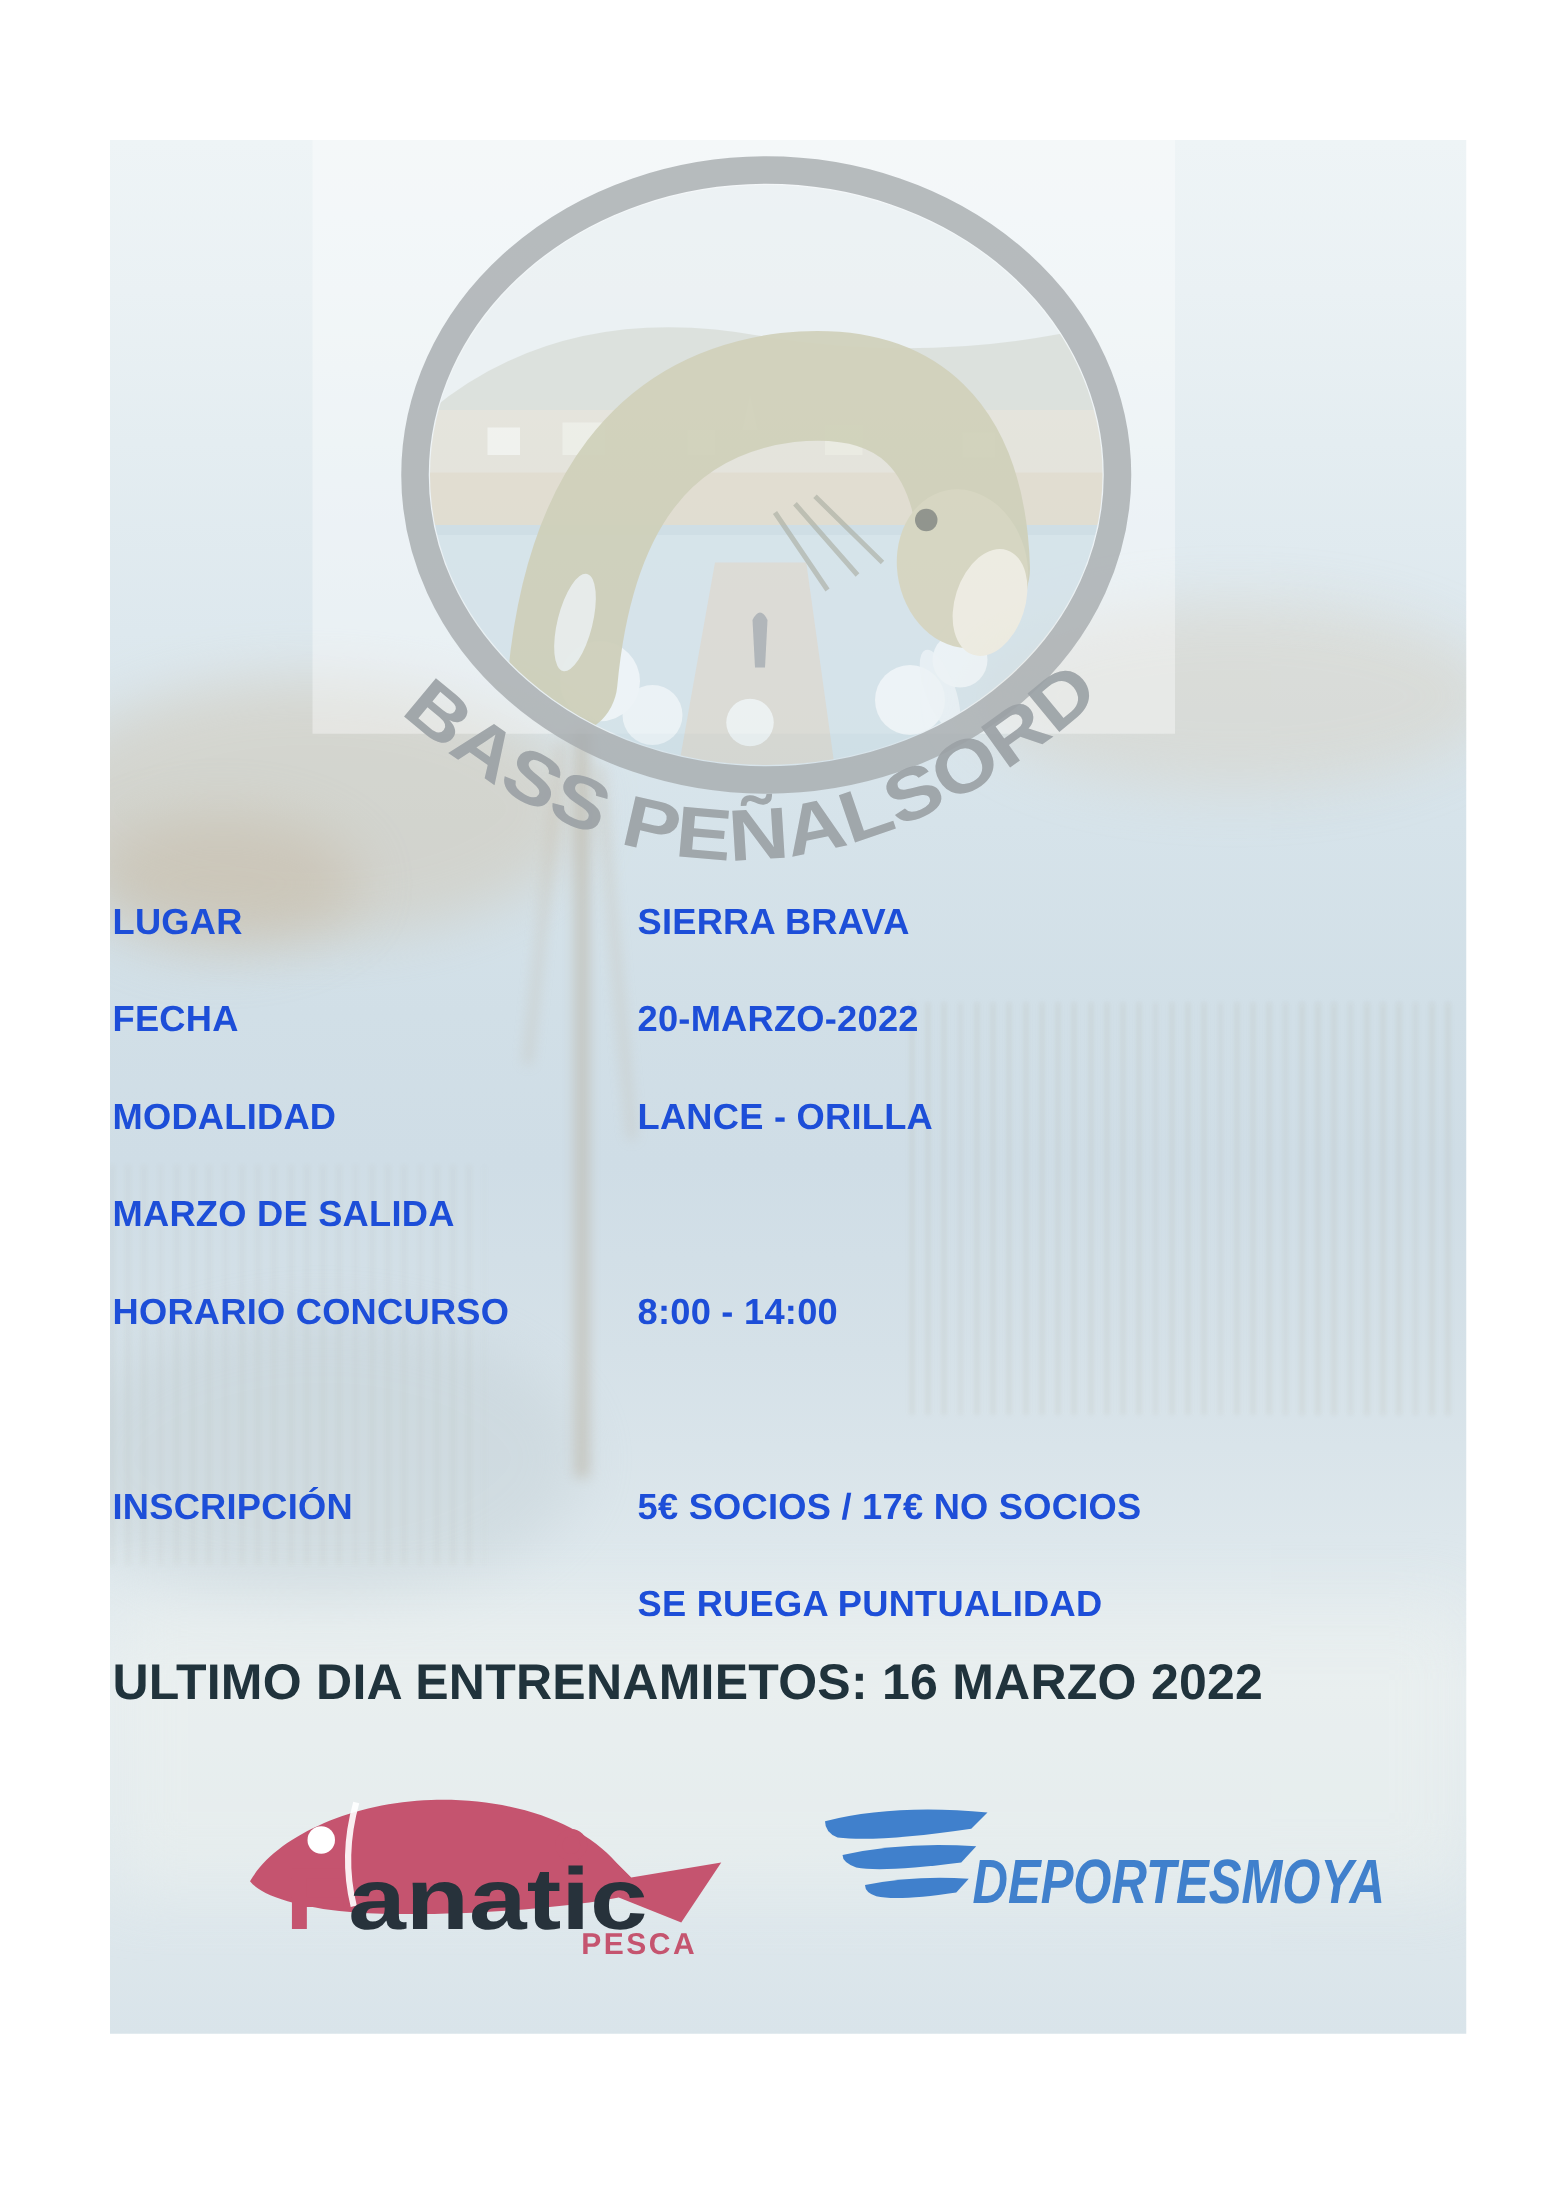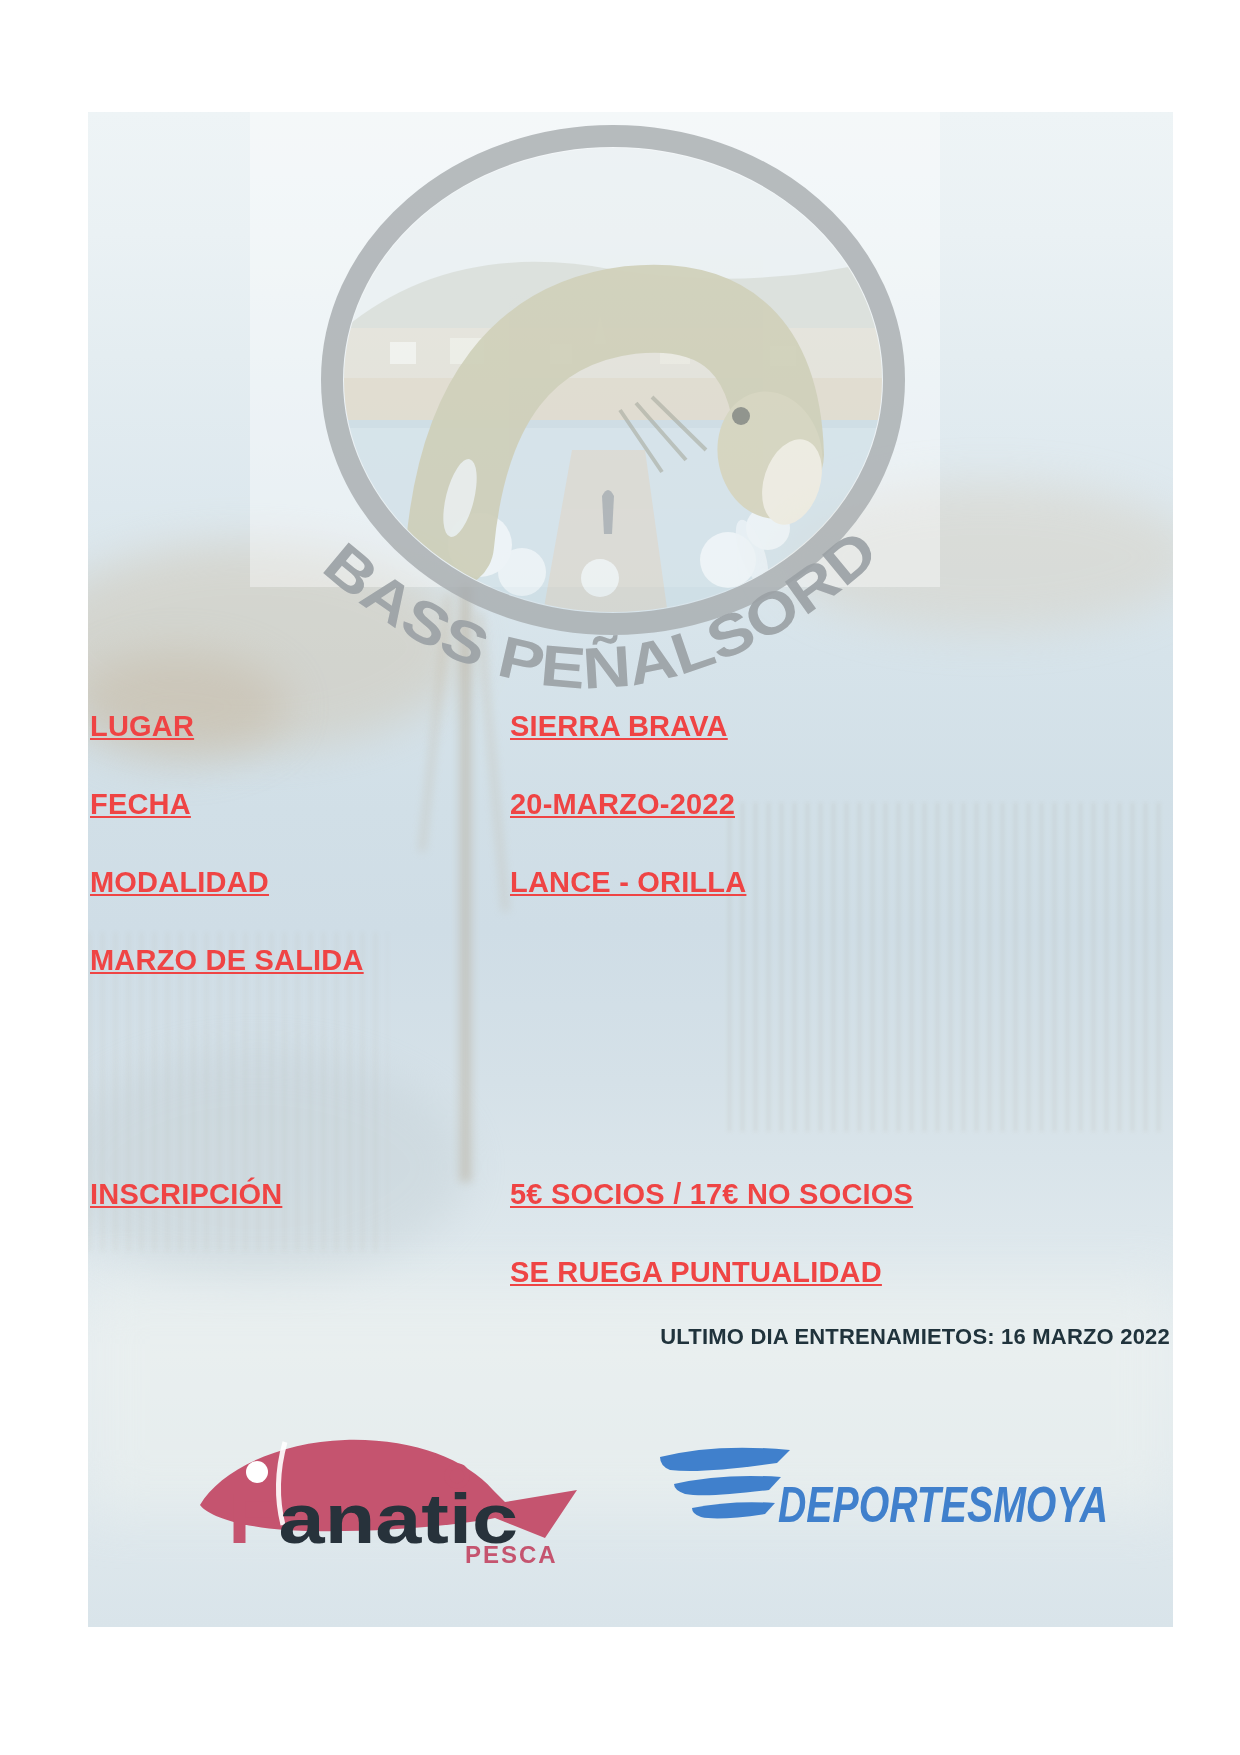--- a/index.html
+++ b/index.html
@@ -34,28 +34,28 @@
   .reeds.left{left:0px;top:820px;width:300px;height:320px;opacity:.4;}
   
   .logo-box{
     position:absolute;left:250px;top:112px;width:690px;height:475px;
     background:rgba(255,255,255,.38);
   }
   .club-logo{position:absolute;left:300px;top:120px;width:630px;height:660px;}
   
   .row{position:absolute;left:90px;width:1080px;height:34px;}
   .row .lbl,.row .val{
-    position:absolute;top:0;font-weight:bold;font-size:29px;line-height:34px;
-    color:#ef4444;white-space:nowrap;letter-spacing:.2px;text-decoration:underline;
+    position:absolute;top:12px;font-weight:bold;font-size:29px;line-height:34px;
+    color:#1d4ed8;white-space:nowrap;letter-spacing:.2px;
   }
   .row .lbl{left:0;}
   .row .val{left:420px;}
   .training{
-    position:absolute;left:90px;top:1324px;width:1080px;text-align:right;
-    font-weight:bold;font-size:22px;color:#20333c;letter-spacing:.2px;
+    position:absolute;left:90px;top:1324px;width:1080px;text-align:left;
+    font-weight:bold;font-size:40px;color:#20333c;letter-spacing:.2px;
   }
   .colaboran{
     position:absolute;left:90px;top:1392px;width:1080px;text-align:center;
     font-weight:400;font-size:19px;color:#2b3b44;letter-spacing:.8px;
   }
   
   .fanatic-logo{position:absolute;left:195px;top:1430px;width:400px;height:165px;}
   .moya-logo{position:absolute;left:640px;top:1443px;width:480px;height:100px;}
 </style>
 </head>
@@ -128,20 +128,24 @@
     <span class="lbl">FECHA</span>
     <span class="val">20-MARZO-2022</span>
   </div>
   <div class="row" style="top:865px">
     <span class="lbl">MODALIDAD</span>
     <span class="val">LANCE - ORILLA</span>
   </div>
   <div class="row" style="top:943px">
     <span class="lbl">MARZO DE SALIDA</span>
   </div>
+  <div class="row" style="top:1021px">
+    <span class="lbl">HORARIO CONCURSO</span>
+    <span class="val">8:00 - 14:00</span>
+  </div>
   <div class="row" style="top:1177px">
     <span class="lbl">INSCRIPCIÓN</span>
     <span class="val">5€ SOCIOS / 17€ NO SOCIOS</span>
   </div>
   <div class="row" style="top:1255px">
     <span class="val">SE RUEGA PUNTUALIDAD</span>
   </div>
 
   <div class="training">ULTIMO DIA ENTRENAMIETOS: 16 MARZO 2022</div>
 

